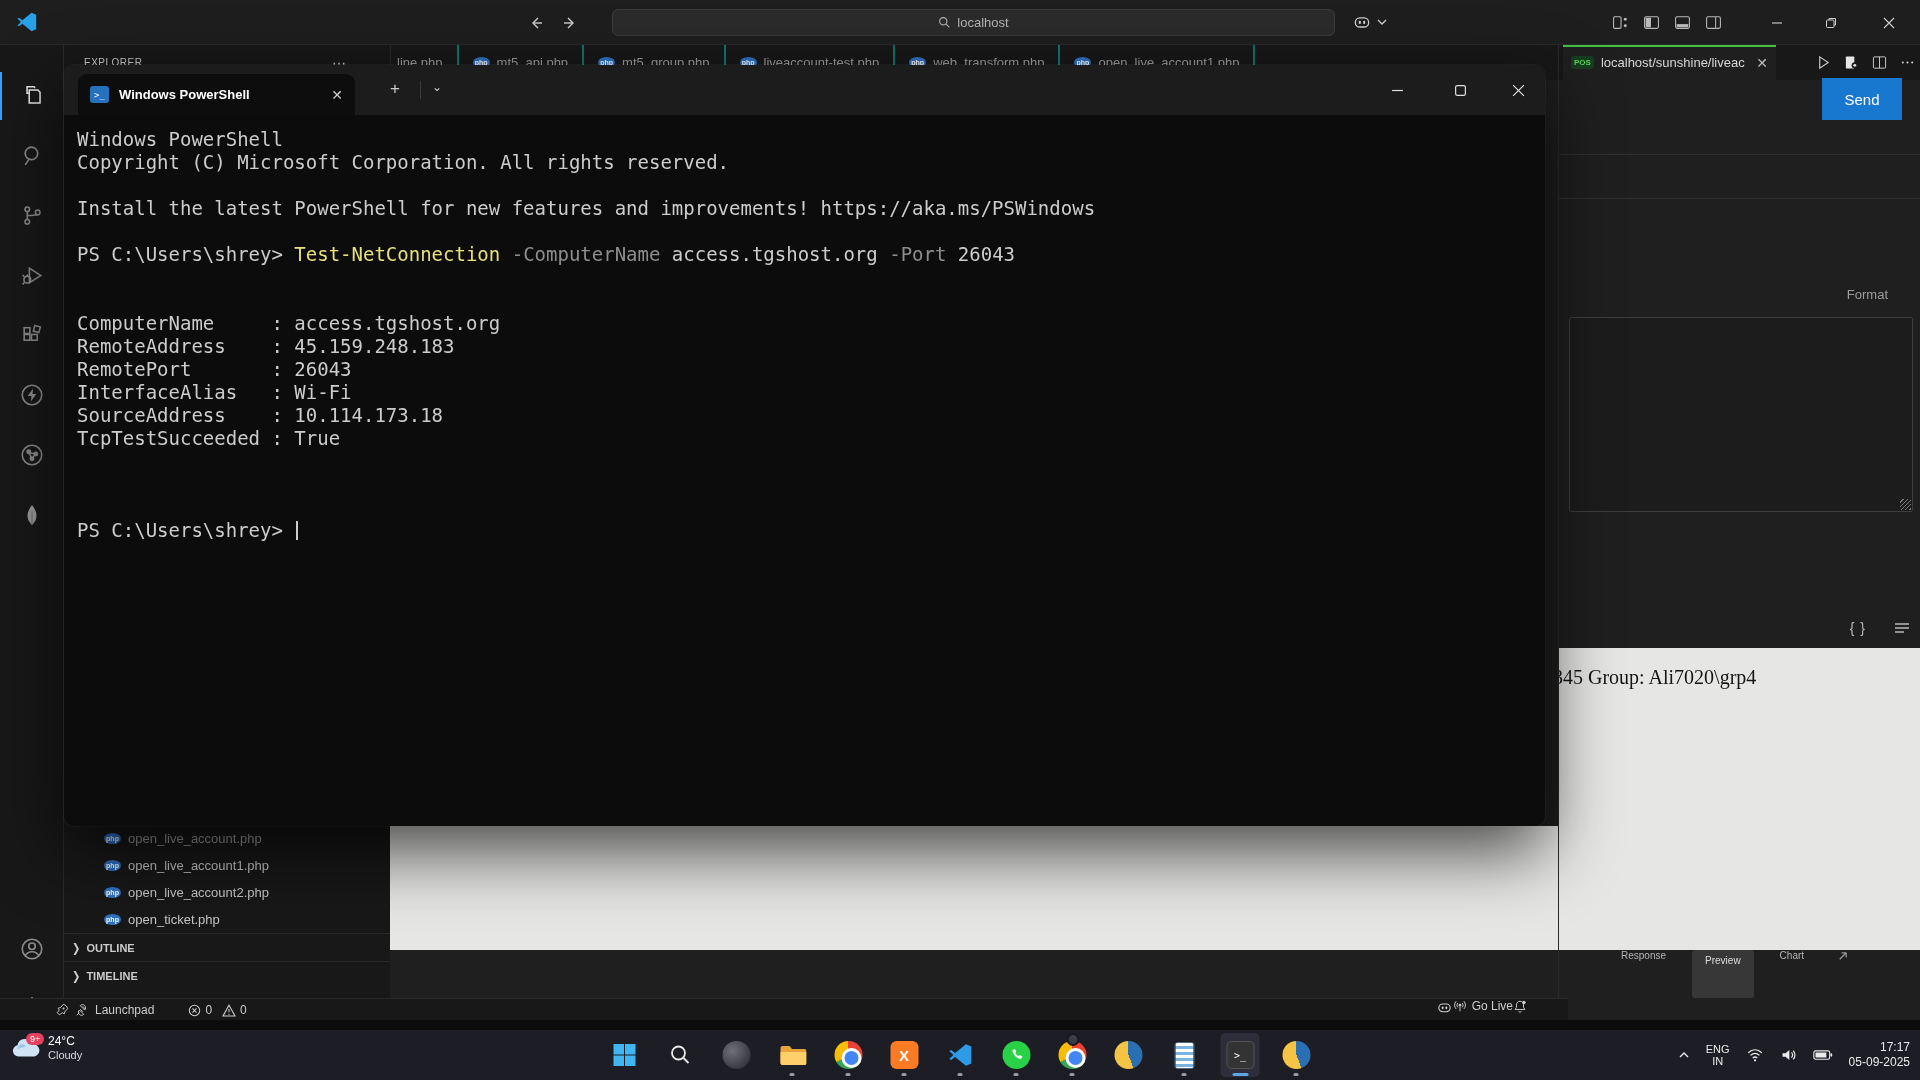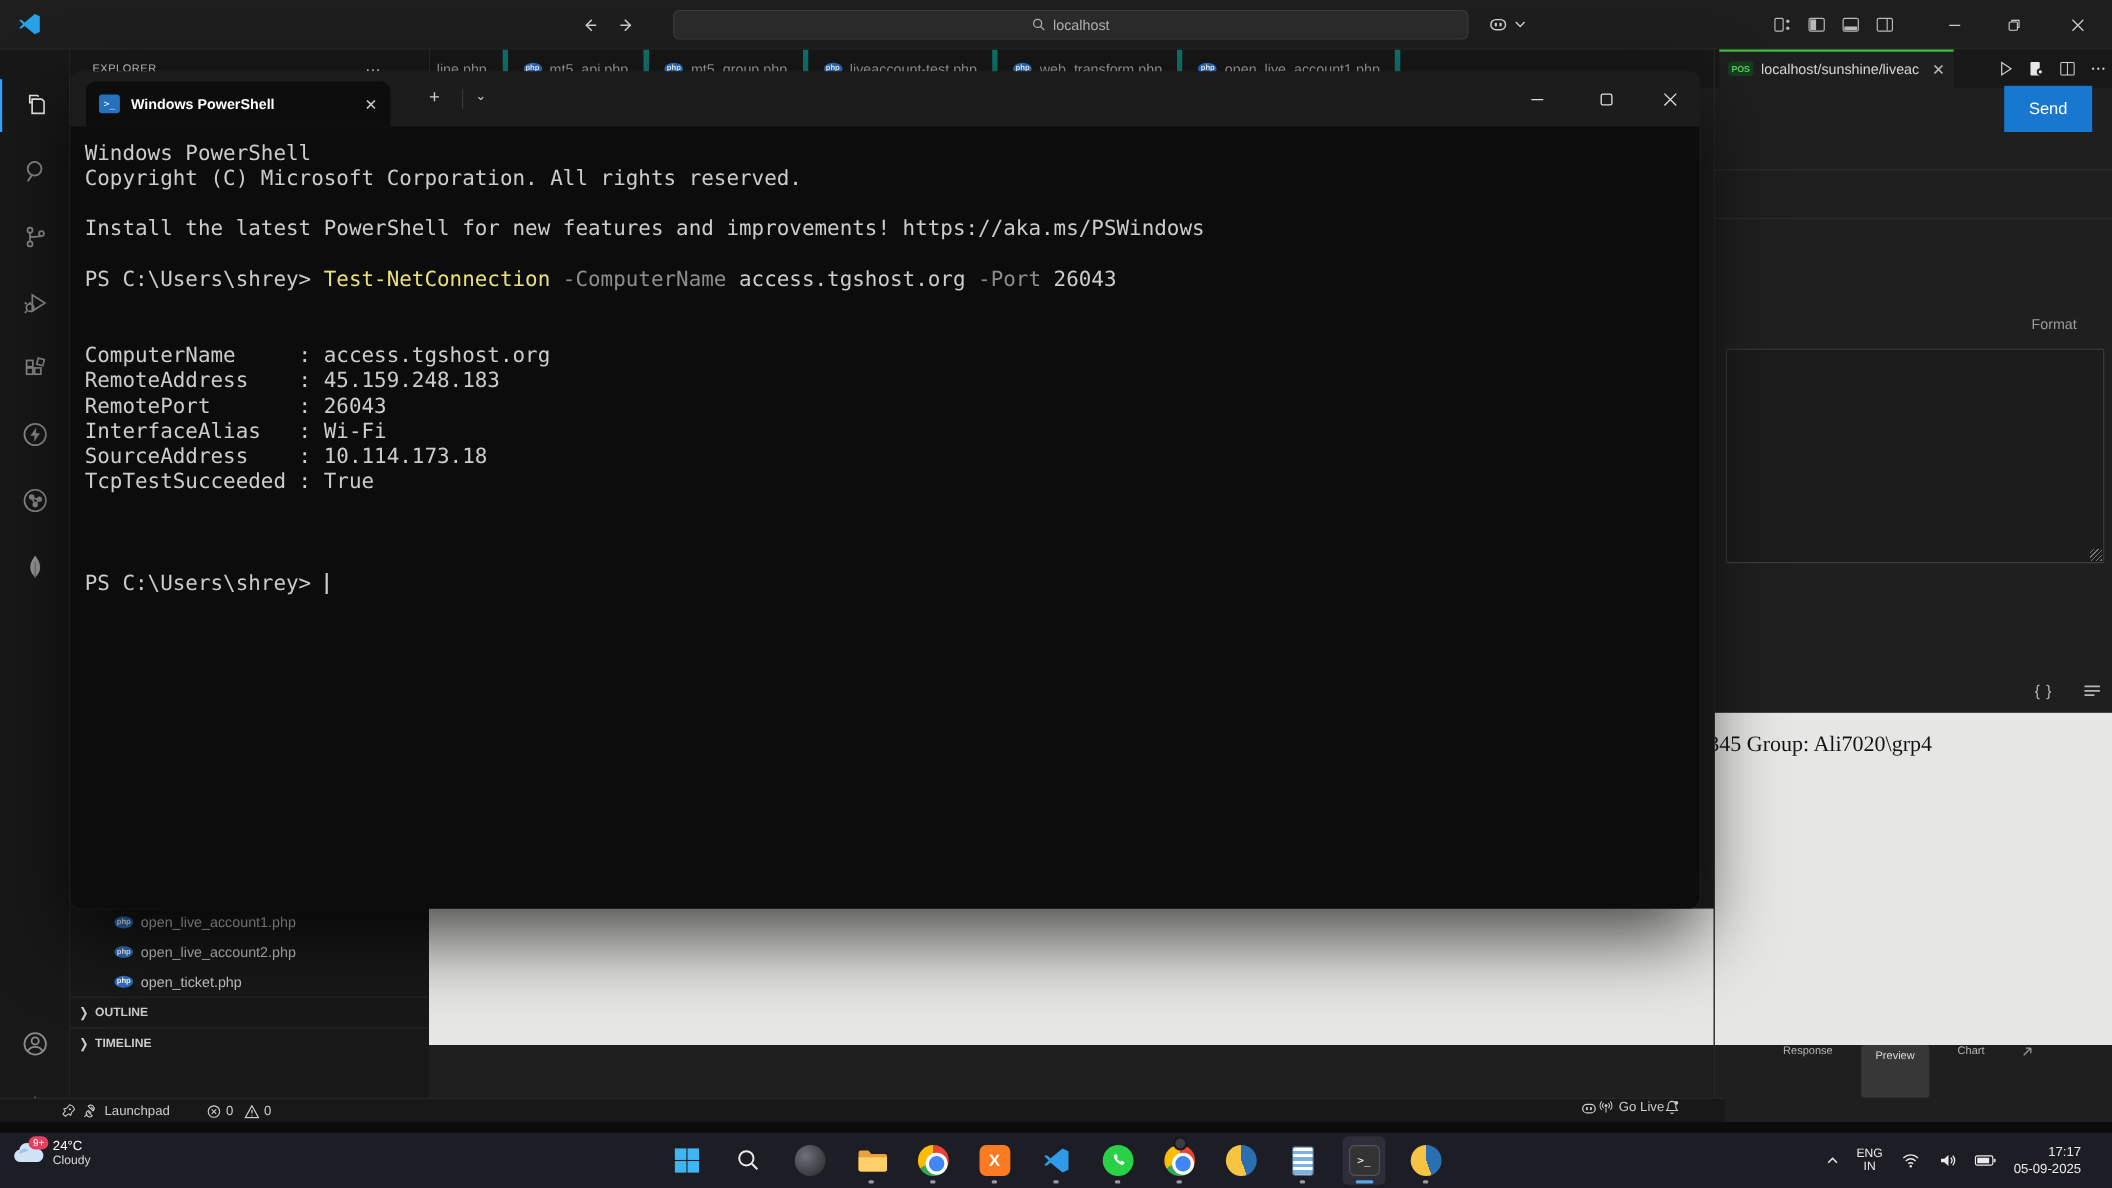--- a/index.html
+++ b/index.html
@@ -38,21 +38,21 @@
   .php-badge { width:17px; height:11px; background:#2f72c4; border-radius:50%; color:#fff; font-size:7px;
                font-weight:bold; display:flex; align-items:center; justify-content:center; flex:0 0 auto; }
   .side-section { height:28px; border-top:1px solid #2a2a2a; display:flex; align-items:center; gap:6px;
                   padding-left:8px; color:#cccccc; font-size:11px; font-weight:bold; }
   .chev { color:#cccccc; font-size:10px; font-weight:normal; transform:scaleY(1.2); }
 
   
   .tabstrip { position:absolute; left:390px; top:45px; width:1168px; height:35px; background:#181818;
               display:flex; overflow:hidden; border-left:1px solid #2a2a2a; }
   .etab { height:35px; display:flex; align-items:center; gap:7px; padding:0 14px; background:#181818;
-          border-right:5px solid #0f766e; color:#9d9d9d; font-size:13px; white-space:nowrap; }
+          border-right:2px solid #0f766e; color:#9d9d9d; font-size:13px; white-space:nowrap; }
   .editor-bg { position:absolute; left:390px; top:80px; width:1168px; height:918px; background:#1f1f1f; }
   .center-preview { position:absolute; left:390px; top:826px; width:1168px; height:124px; background:#e6e6e4; }
 
   
   .rgroup { position:absolute; left:1558px; top:45px; width:362px; height:953px; background:#1f1f1f; border-left:1px solid #2a2a2a; }
   .rtabrow { position:absolute; left:0; top:0; width:362px; height:35px; background:#181818; }
   .rtab { position:absolute; left:4px; top:0; width:213px; height:35px; background:#1f1f1f; display:flex;
           align-items:center; gap:7px; padding:0 8px; color:#d7d7d7; font-size:13px; }
   .rtab::before { content:""; position:absolute; left:0; top:0; width:100%; height:2px; background:#41c13f; }
   .method-chip { background:#173d20; color:#57d357; font-size:8px; font-weight:bold; border-radius:3px;
@@ -128,21 +128,21 @@
   .chrome-ball::after { content:""; position:absolute; left:7px; top:7px; width:14px; height:14px; border-radius:50%;
                         background:#4285f4; border:3px solid #fff; }
   .xampp { width:28px; height:28px; border-radius:6px; background:#fb7a24; color:#fff; font-weight:bold; font-size:15px;
            display:flex; align-items:center; justify-content:center; }
   .goldapp { background:conic-gradient(#2b6fb3 0 160deg, #f6c445 160deg 360deg); }
   .darkapp { background:radial-gradient(circle at 35% 35%, #70707a, #232328); }
   .notepad-ic { width:20px; height:27px; border-radius:3px; background:repeating-linear-gradient(#ffffff 0 3px, #7ab3e0 3px 6px);
                 border:1px solid #4a6a88; }
   .avatar-badge { position:absolute; left:14px; top:0px; width:13px; height:13px; border-radius:50%;
                   background:#3c3c44; border:2px solid #17171d; }
-  .tray { position:absolute; right:0; top:0; height:50px; display:flex; align-items:center; gap:16px; padding-right:28px; }
+  .tray { position:absolute; right:0; top:0; height:50px; display:flex; align-items:center; gap:16px; padding-right:10px; }
   .lang { color:#eaeaea; font-size:11px; line-height:12px; text-align:center; }
   .clock { color:#eaeaea; font-size:12px; line-height:15px; text-align:right; }
 </style>
 </head>
 <body>
 
 <div class="desktop">
 
   <div class="vscode">
 
@@ -303,20 +303,24 @@
             <circle cx="12" cy="12" r="3.2"></circle>
             <path d="M12 2.8v3M12 18.2v3M2.8 12h3M18.2 12h3M5.2 5.2l2.1 2.1M16.7 16.7l2.1 2.1M18.8 5.2l-2.1 2.1M7.3 16.7l-2.1 2.1"></path>
           </svg>
         </div>
     </div>
 
     <div class="sidebar">
       <div class="explorer-head">EXPLORER</div>
       <div class="explorer-dots">⋯</div>
       <div class="file-list">
+        <div class="file-row">
+          <span class="php-badge">php</span>
+          <span style="color:#9d9d9d;">open_live_account.php</span>
+        </div>
         <div class="file-row">
           <span class="php-badge">php</span>
           <span>open_live_account1.php</span>
         </div>
         <div class="file-row">
           <span class="php-badge">php</span>
           <span>open_live_account2.php</span>
         </div>
         <div class="file-row">
           <span class="php-badge">php</span>

